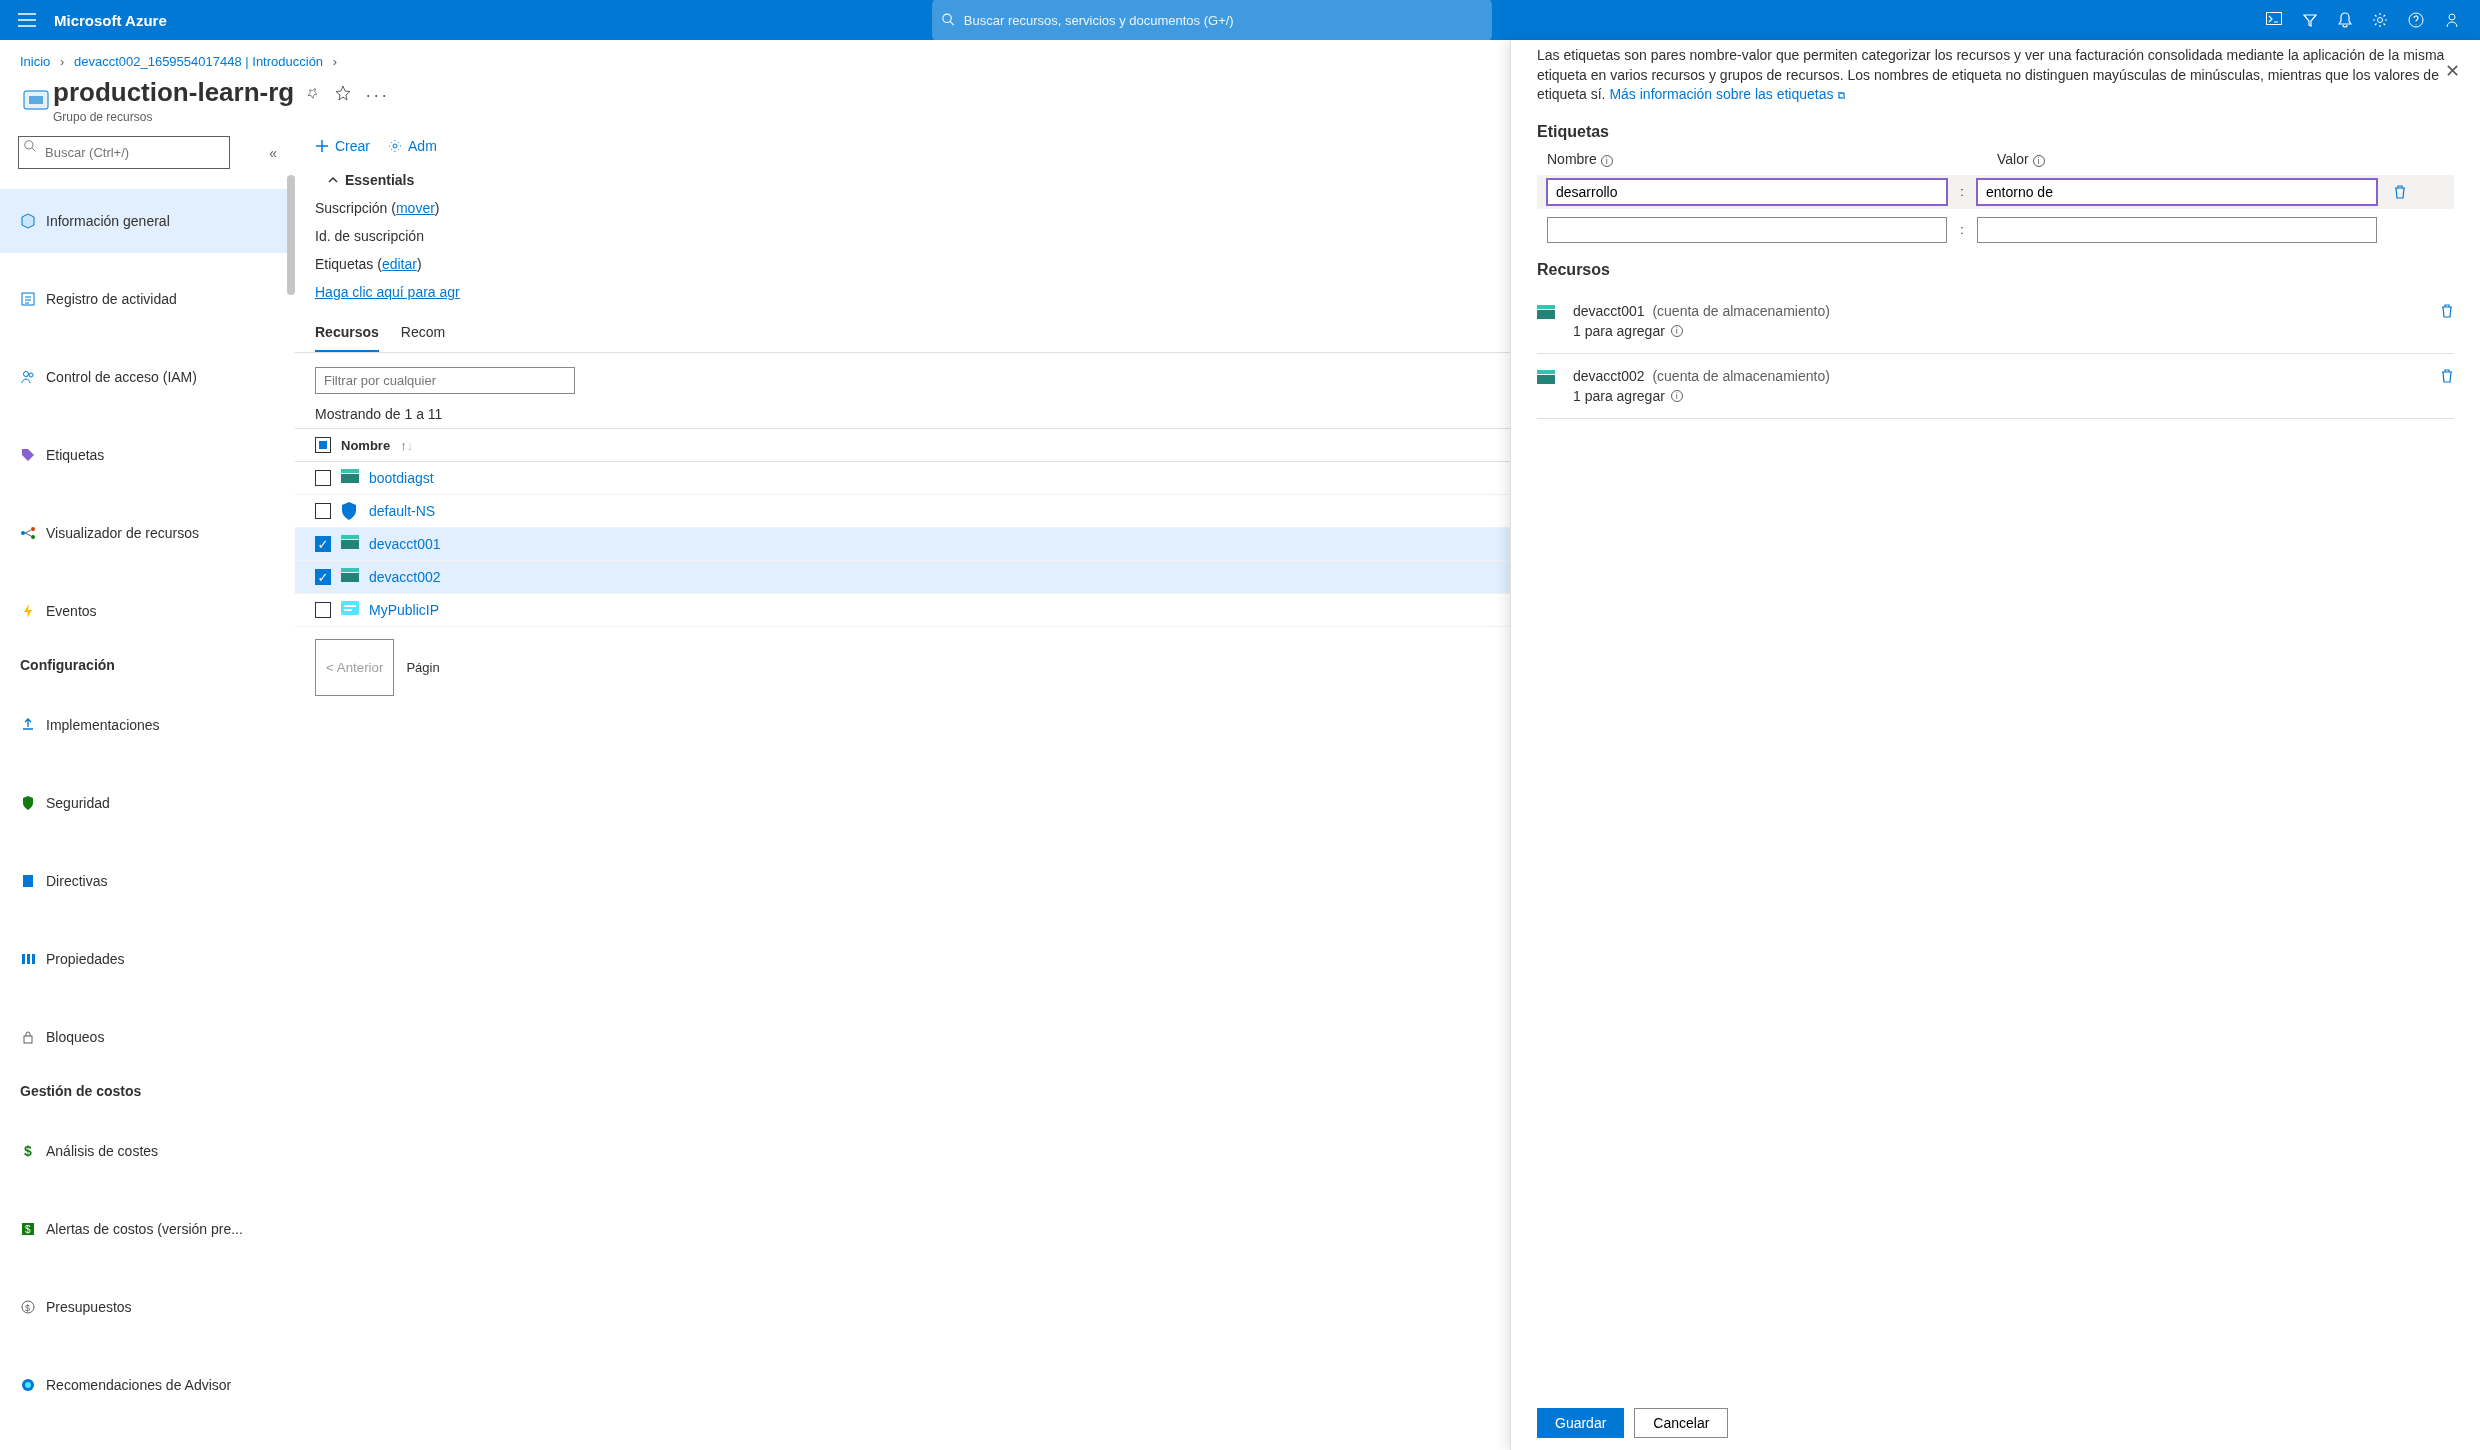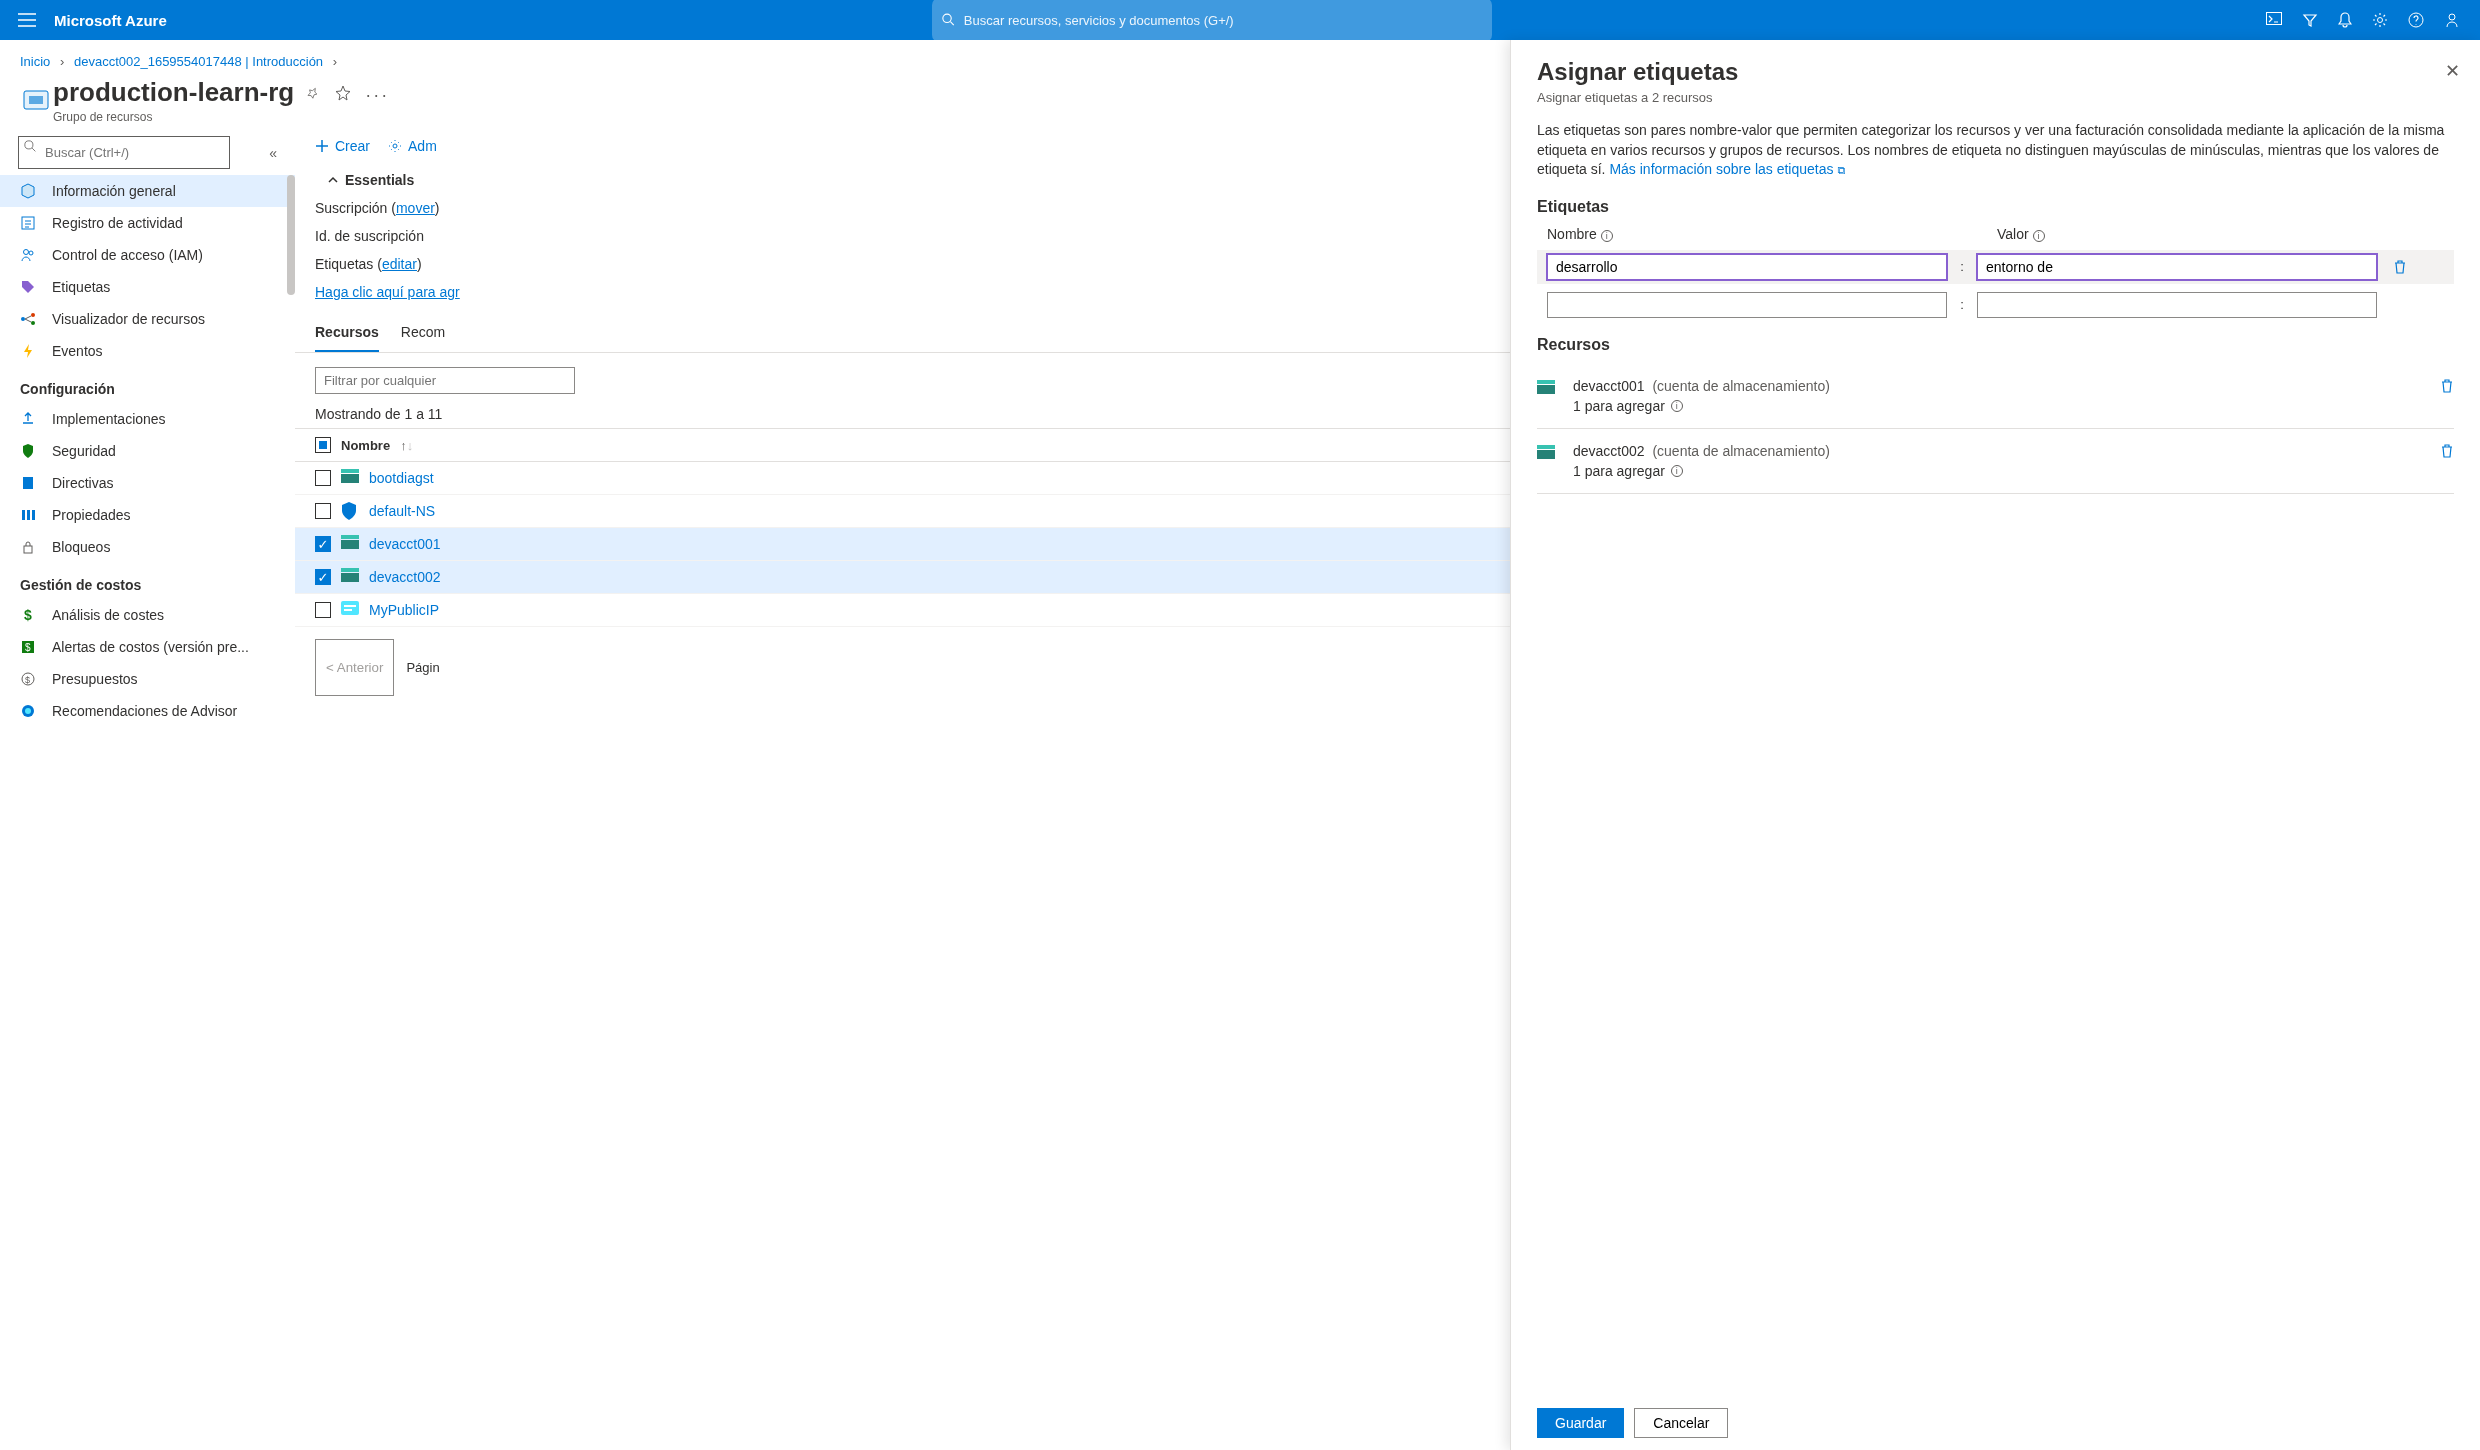--- a/index.html
+++ b/index.html
@@ -24,21 +24,21 @@
 .title-actions { display: flex; gap: 14px; margin-left: 10px; margin-top: 8px; color: #605e5c; }
 .left-col { width: 295px; border-right: none; display: flex; flex-direction: column; }
 .sidebar-search { padding: 6px 18px; display: flex; align-items: center; gap: 8px; }
 .sidebar-search input { flex: 1; border: 1px solid #605e5c; padding: 4px 8px 4px 26px; font-size: 13px; height: 33px; }
 .sidebar-search-wrap { position: relative; flex: 1; }
 .sidebar-search-icon { position: absolute; left: 6px; top: 4px; color: #605e5c; }
 .collapse-btn { color: #605e5c; cursor: pointer; font-size: 14px; }
 .sidebar-list { overflow-y: auto; flex: 1; position: relative; }
 .sidebar-scrollbar { position: absolute; right: 0; top: 0; width: 8px; height: 100%; }
 .sidebar-thumb { background: #c8c6c4; width: 8px; height: 120px; border-radius: 4px; }
-.side-item { display: flex; align-items: center; gap: 16px; padding: 8px 20px; cursor: pointer; font-size: 14px; }
+.side-item { display: flex; align-items: center; gap: 10px; padding: 24px 20px; cursor: pointer; font-size: 14px; margin-top: 14px; }
 .side-item.active { background: #e1efff; font-weight: 400; }
 .side-section { padding: 14px 20px 6px; font-weight: 600; font-size: 14px; }
 .side-icon { width: 16px; height: 16px; display: inline-flex; align-items: center; justify-content: center; }
 .main-col { flex: 1; padding: 0 0 0 0; overflow: hidden; }
 .toolbar { display: flex; align-items: center; gap: 18px; padding: 8px 20px; }
 .tb-item { display: flex; align-items: center; gap: 6px; color: #0078d4; cursor: pointer; font-size: 14px; }
 .essentials-hdr { padding: 10px 20px 6px; display: flex; align-items: center; gap: 6px; font-weight: 600; font-size: 14px; margin-left: 12px; }
 .ess-row { padding: 6px 20px; font-size: 14px; }
 .ess-row a { color: #0078d4; text-decoration: underline; }
 .tabs { display: flex; gap: 22px; padding: 18px 20px 0; border-bottom: 1px solid #e1dfdd; }
@@ -437,24 +437,20 @@
         <div class="pager">
           <button class="pg-btn">&lt; Anterior</button>
           <span>Págin</span>
         </div>
       </div>
     </div>
   </div>
 
   <div class="panel">
     <span class="panel-close">✕</span>
-    <div class="panel-hdr">
-      <div class="panel-title">Asignar etiquetas</div>
-      <div class="panel-sub">Asignar etiquetas a 2 recursos</div>
-    </div>
     <div class="panel-body">
       <div class="panel-desc">
         <span>Las etiquetas son pares nombre-valor que permiten categorizar los recursos y ver una facturación consolidada mediante la aplicación de la misma etiqueta en varios recursos y grupos de recursos. Los nombres de etiqueta no distinguen mayúsculas de minúsculas, mientras que los valores de etiqueta sí.</span>
         <a><span>Más información sobre las etiquetas</span> <span class="ext-icon">⧉</span></a>
       </div>
 
       <div class="section-h">Etiquetas</div>
       <div class="tag-cols">
         <div class="tag-col-name"><span>Nombre</span> <span class="info-icon">i</span></div>
         <div class="tag-col-val"><span>Valor</span> <span class="info-icon">i</span></div>

